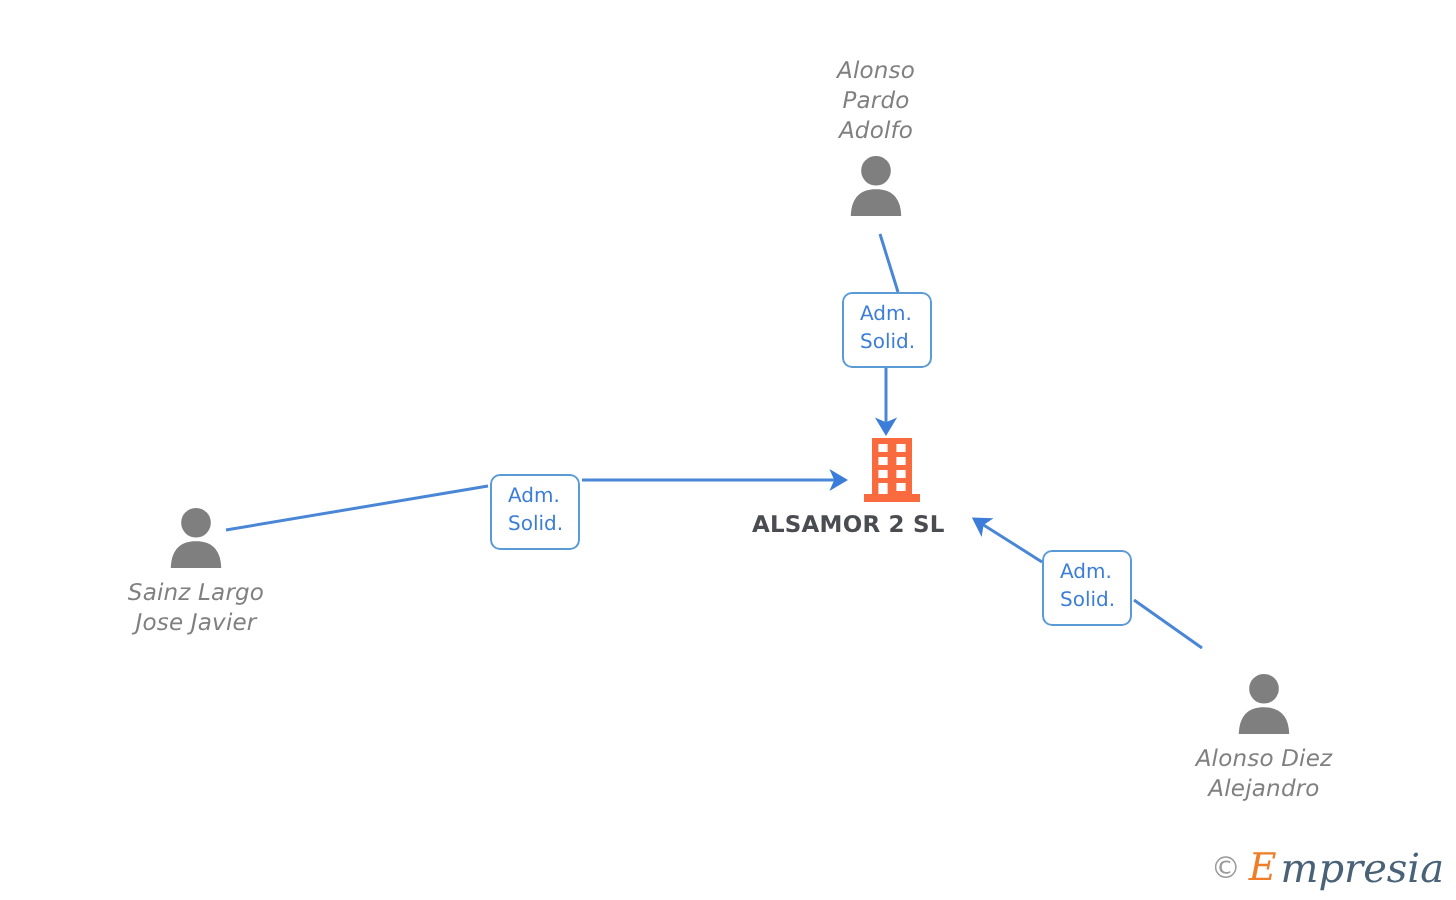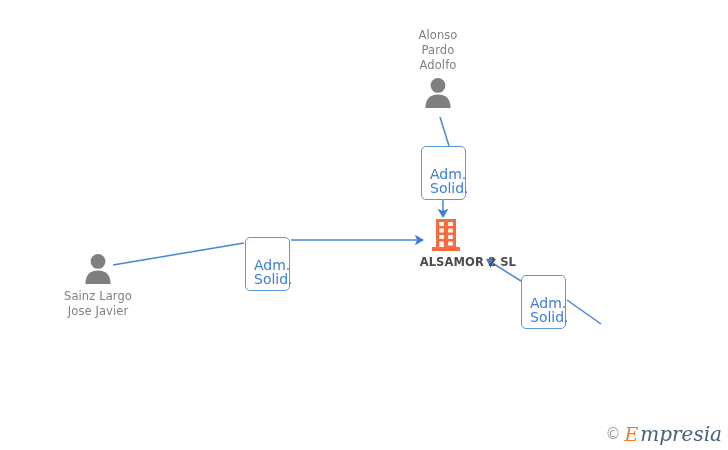--- a/index.html
+++ b/index.html
@@ -25,20 +25,21 @@
     height: 450px;
   }
 
   
   .node {
     position: absolute;
   }
   .person {
     width: 120px;
     text-align: center;
+    font-style: italic;
   }
   .person-icon {
     width: 34px;
     height: 32px;
     margin: 0 auto;
     display: block;
   }
   .person-label {
     font-size: 11.5px;
     line-height: 15px;
@@ -49,21 +50,21 @@
   .person.above .person-label {
     margin-bottom: 4px;
   }
   .person.below .person-label {
     margin-top: 4px;
   }
 
   
   .company {
     width: 140px;
-    text-align: right;
+    text-align: left;
   }
   .company-icon {
     width: 30px;
     height: 34px;
     margin: 0 auto;
     display: block;
   }
   .company-label {
     margin-top: 3px;
     font-size: 11.5px;
@@ -72,23 +73,23 @@
     letter-spacing: 0.1px;
   }
 
   
   .edge-label {
     position: absolute;
     background: #ffffff;
     border: 1.4px solid #5b9bd5;
     border-radius: 5px;
     color: #3b7dd8;
-    font-size: 14px;
+    font-size: 10px;
     line-height: 14px;
-    padding: 20px 7px 4px 8px;
+    padding: 4px 7px 4px 8px;
     text-align: left;
     white-space: pre-line;
     box-sizing: border-box;
   }
 
   
   #watermark {
     position: absolute;
     right: 6px;
     bottom: 6px;
@@ -185,20 +186,28 @@
       <circle cx="17" cy="8.4" r="7.4" fill="#7f7f7f"></circle>
       <path d="M17,17.6 C25.6,17.6 29.4,22.6 29.6,31 L4.4,31 C4.6,22.6 8.4,17.6 17,17.6 Z" fill="#7f7f7f"></path>
     </svg>
     <div class="person-label">Sainz Largo
 Jose Javier</div>
   </div>
 
   <div class="edge-label" style="left:521px; top:275px; width:45px;">Adm.
 Solid.</div>
 
+  <div class="node person below" style="left:572px; top:336px;">
+    <svg class="person-icon" viewBox="0 0 34 32" xmlns="http://www.w3.org/2000/svg">
+      <circle cx="17" cy="8.4" r="7.4" fill="#7f7f7f"></circle>
+      <path d="M17,17.6 C25.6,17.6 29.4,22.6 29.6,31 L4.4,31 C4.6,22.6 8.4,17.6 17,17.6 Z" fill="#7f7f7f"></path>
+    </svg>
+    <div class="person-label">Alonso Diez
+Alejandro</div>
+  </div>
 
   <div id="watermark">
     <span class="wm-c">©</span>
     <span class="wm-e">E</span>
     <span class="wm-rest">mpresia</span>
   </div>
 
 </div>
 
 </body></html>

